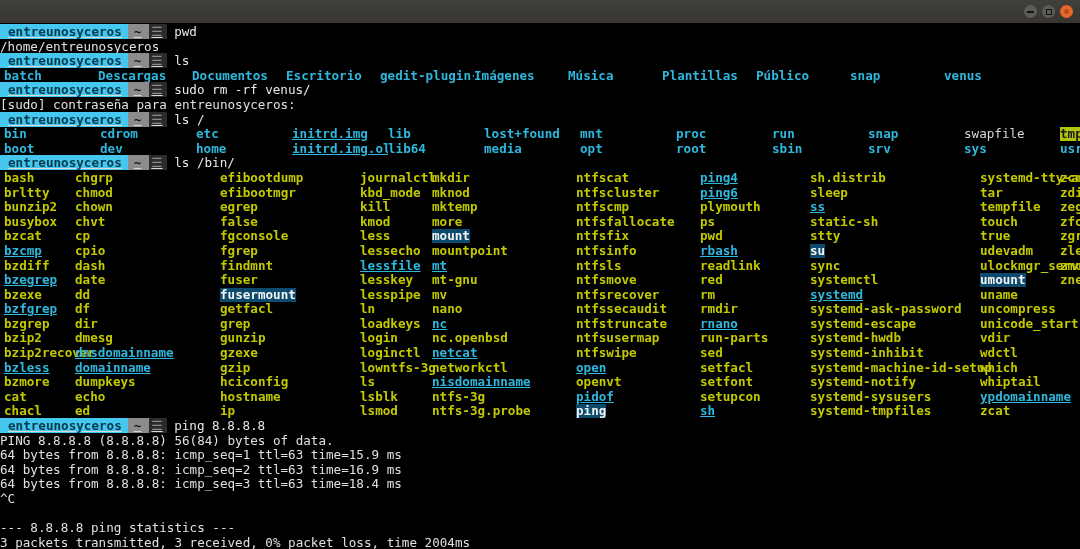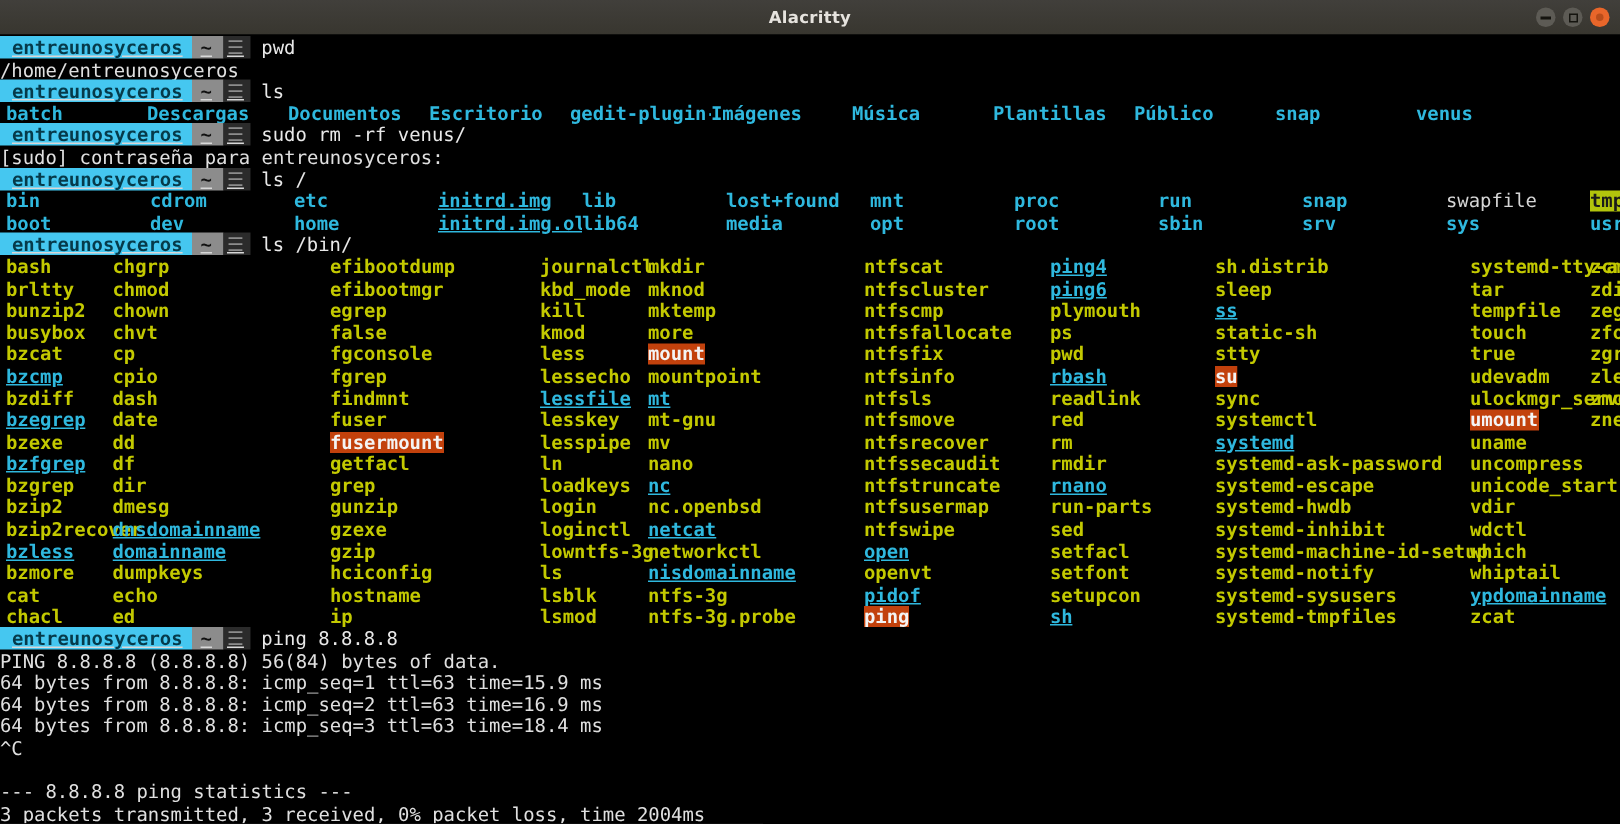--- a/index.html
+++ b/index.html
@@ -114,34 +114,33 @@
   }
   .cmd { color: #e8e8e8; }
 
   
   .c-dir    { color: #2fb8de; font-weight: bold; }
   .c-link   { color: #2fb8de; font-weight: bold; text-decoration: underline; }
   .c-exec   { color: #c3c900; font-weight: bold; }
   .c-file   { color: #d6d6d6; }
   .c-white  { color: #e0e0e0; }
   .c-sticky { background: #b2c40c; color: #1a1a1a; font-weight: bold; }
-  .c-setuid { background: #c2410c; color: #f4f4f4; font-weight: bold; }
+  .c-setuid { background: #0c4a6e; color: #f4f4f4; font-weight: bold; }
 
   
   .grid { display: block; }
   .grid .row { height: 14.6px; }
   .cell { display: inline-block; vertical-align: top; overflow: hidden; }
 </style>
 </head>
 <body>
 
 <div id="app">
 
   <div id="titlebar">
-    <span class="title">Alacritty</span>
     <span id="wincontrols">
       <span class="wbtn min"></span>
       <span class="wbtn max"></span>
       <span class="wbtn close"></span>
     </span>
   </div>
 
   <div id="term"><div class="line"><span class="prompt"><span class="pl-user">entreunosyceros</span><span class="pl-path">~</span><span class="pl-tail">☰</span></span><span class="cmd"> pwd</span></div><div class="line c-white">/home/entreunosyceros</div><div class="line"><span class="prompt"><span class="pl-user">entreunosyceros</span><span class="pl-path">~</span><span class="pl-tail">☰</span></span><span class="cmd"> ls</span></div><div class="grid"><div class="row"><span class="cell" style="width: 85px; margin-left: 4px; padding-right: 9px;"><span class="c-dir">batch</span></span><span class="cell" style="width: 85px; padding-right: 9px;"><span class="c-dir">Descargas</span></span><span class="cell" style="width: 85px; padding-right: 9px;"><span class="c-dir">Documentos</span></span><span class="cell" style="width: 85px; padding-right: 9px;"><span class="c-dir">Escritorio</span></span><span class="cell" style="width: 85px; padding-right: 9px;"><span class="c-dir">gedit-plugin-markdown_preview</span></span><span class="cell" style="width: 85px; padding-right: 9px;"><span class="c-dir">Imágenes</span></span><span class="cell" style="width: 85px; padding-right: 9px;"><span class="c-dir">Música</span></span><span class="cell" style="width: 85px; padding-right: 9px;"><span class="c-dir">Plantillas</span></span><span class="cell" style="width: 85px; padding-right: 9px;"><span class="c-dir">Público</span></span><span class="cell" style="width: 85px; padding-right: 9px;"><span class="c-dir">snap</span></span><span class="cell" style="width: 85px; padding-right: 9px;"><span class="c-dir">venus</span></span></div></div><div class="line"><span class="prompt"><span class="pl-user">entreunosyceros</span><span class="pl-path">~</span><span class="pl-tail">☰</span></span><span class="cmd"> sudo rm -rf venus/</span></div><div class="line c-white">[sudo] contraseña para entreunosyceros:</div><div class="line"><span class="prompt"><span class="pl-user">entreunosyceros</span><span class="pl-path">~</span><span class="pl-tail">☰</span></span><span class="cmd"> ls /</span></div><div class="grid"><div class="row"><span class="cell" style="width: 87px; margin-left: 4px; padding-right: 9px;"><span class="c-dir">bin</span></span><span class="cell" style="width: 87px; padding-right: 9px;"><span class="c-dir">cdrom</span></span><span class="cell" style="width: 87px; padding-right: 9px;"><span class="c-dir">etc</span></span><span class="cell" style="width: 87px; padding-right: 9px;"><span class="c-link">initrd.img</span></span><span class="cell" style="width: 87px; padding-right: 9px;"><span class="c-dir">lib</span></span><span class="cell" style="width: 87px; padding-right: 9px;"><span class="c-dir">lost+found</span></span><span class="cell" style="width: 87px; padding-right: 9px;"><span class="c-dir">mnt</span></span><span class="cell" style="width: 87px; padding-right: 9px;"><span class="c-dir">proc</span></span><span class="cell" style="width: 87px; padding-right: 9px;"><span class="c-dir">run</span></span><span class="cell" style="width: 87px; padding-right: 9px;"><span class="c-dir">snap</span></span><span class="cell" style="width: 87px; padding-right: 9px;"><span class="c-file">swapfile</span></span><span class="cell" style="width: 87px; padding-right: 9px;"><span class="c-sticky">tmp</span></span></div><div class="row"><span class="cell" style="width: 87px; margin-left: 4px; padding-right: 9px;"><span class="c-dir">boot</span></span><span class="cell" style="width: 87px; padding-right: 9px;"><span class="c-dir">dev</span></span><span class="cell" style="width: 87px; padding-right: 9px;"><span class="c-dir">home</span></span><span class="cell" style="width: 87px; padding-right: 9px;"><span class="c-link">initrd.img.old</span></span><span class="cell" style="width: 87px; padding-right: 9px;"><span class="c-dir">lib64</span></span><span class="cell" style="width: 87px; padding-right: 9px;"><span class="c-dir">media</span></span><span class="cell" style="width: 87px; padding-right: 9px;"><span class="c-dir">opt</span></span><span class="cell" style="width: 87px; padding-right: 9px;"><span class="c-dir">root</span></span><span class="cell" style="width: 87px; padding-right: 9px;"><span class="c-dir">sbin</span></span><span class="cell" style="width: 87px; padding-right: 9px;"><span class="c-dir">srv</span></span><span class="cell" style="width: 87px; padding-right: 9px;"><span class="c-dir">sys</span></span><span class="cell" style="width: 87px; padding-right: 9px;"><span class="c-dir">usr</span></span></div></div><div class="line"><span class="prompt"><span class="pl-user">entreunosyceros</span><span class="pl-path">~</span><span class="pl-tail">☰</span></span><span class="cmd"> ls /bin/</span></div><div class="grid"><div class="row" style="position: relative; height: 14.6px;"><span class="cell" style="position: absolute; margin-left: 0px; margin-right: 0px; width: auto; left: 4px; top: 0px;"><span class="c-exec">bash</span></span><span class="cell" style="position: absolute; margin-left: 0px; margin-right: 0px; width: auto; left: 75px; top: 0px;"><span class="c-exec">chgrp</span></span><span class="cell" style="position: absolute; margin-left: 0px; margin-right: 0px; width: auto; left: 220px; top: 0px;"><span class="c-exec">efibootdump</span></span><span class="cell" style="position: absolute; margin-left: 0px; margin-right: 0px; width: auto; left: 360px; top: 0px;"><span class="c-exec">journalctl</span></span><span class="cell" style="position: absolute; margin-left: 0px; margin-right: 0px; width: auto; left: 432px; top: 0px;"><span class="c-exec">mkdir</span></span><span class="cell" style="position: absolute; margin-left: 0px; margin-right: 0px; width: auto; left: 576px; top: 0px;"><span class="c-exec">ntfscat</span></span><span class="cell" style="position: absolute; margin-left: 0px; margin-right: 0px; width: auto; left: 700px; top: 0px;"><span class="c-link">ping4</span></span><span class="cell" style="position: absolute; margin-left: 0px; margin-right: 0px; width: auto; left: 810px; top: 0px;"><span class="c-exec">sh.distrib</span></span><span class="cell" style="position: absolute; margin-left: 0px; margin-right: 0px; width: auto; left: 980px; top: 0px;"><span class="c-exec">systemd-tty-ask-password-agent</span></span><span class="cell" style="position: absolute; margin-left: 0px; margin-right: 0px; width: auto; left: 1060px; top: 0px;"><span class="c-exec">zcmp</span></span></div><div class="row" style="position: relative; height: 14.6px;"><span class="cell" style="position: absolute; margin-left: 0px; margin-right: 0px; width: auto; left: 4px; top: 0px;"><span class="c-exec">brltty</span></span><span class="cell" style="position: absolute; margin-left: 0px; margin-right: 0px; width: auto; left: 75px; top: 0px;"><span class="c-exec">chmod</span></span><span class="cell" style="position: absolute; margin-left: 0px; margin-right: 0px; width: auto; left: 220px; top: 0px;"><span class="c-exec">efibootmgr</span></span><span class="cell" style="position: absolute; margin-left: 0px; margin-right: 0px; width: auto; left: 360px; top: 0px;"><span class="c-exec">kbd_mode</span></span><span class="cell" style="position: absolute; margin-left: 0px; margin-right: 0px; width: auto; left: 432px; top: 0px;"><span class="c-exec">mknod</span></span><span class="cell" style="position: absolute; margin-left: 0px; margin-right: 0px; width: auto; left: 576px; top: 0px;"><span class="c-exec">ntfscluster</span></span><span class="cell" style="position: absolute; margin-left: 0px; margin-right: 0px; width: auto; left: 700px; top: 0px;"><span class="c-link">ping6</span></span><span class="cell" style="position: absolute; margin-left: 0px; margin-right: 0px; width: auto; left: 810px; top: 0px;"><span class="c-exec">sleep</span></span><span class="cell" style="position: absolute; margin-left: 0px; margin-right: 0px; width: auto; left: 980px; top: 0px;"><span class="c-exec">tar</span></span><span class="cell" style="position: absolute; margin-left: 0px; margin-right: 0px; width: auto; left: 1060px; top: 0px;"><span class="c-exec">zdiff</span></span></div><div class="row" style="position: relative; height: 14.6px;"><span class="cell" style="position: absolute; margin-left: 0px; margin-right: 0px; width: auto; left: 4px; top: 0px;"><span class="c-exec">bunzip2</span></span><span class="cell" style="position: absolute; margin-left: 0px; margin-right: 0px; width: auto; left: 75px; top: 0px;"><span class="c-exec">chown</span></span><span class="cell" style="position: absolute; margin-left: 0px; margin-right: 0px; width: auto; left: 220px; top: 0px;"><span class="c-exec">egrep</span></span><span class="cell" style="position: absolute; margin-left: 0px; margin-right: 0px; width: auto; left: 360px; top: 0px;"><span class="c-exec">kill</span></span><span class="cell" style="position: absolute; margin-left: 0px; margin-right: 0px; width: auto; left: 432px; top: 0px;"><span class="c-exec">mktemp</span></span><span class="cell" style="position: absolute; margin-left: 0px; margin-right: 0px; width: auto; left: 576px; top: 0px;"><span class="c-exec">ntfscmp</span></span><span class="cell" style="position: absolute; margin-left: 0px; margin-right: 0px; width: auto; left: 700px; top: 0px;"><span class="c-exec">plymouth</span></span><span class="cell" style="position: absolute; margin-left: 0px; margin-right: 0px; width: auto; left: 810px; top: 0px;"><span class="c-link">ss</span></span><span class="cell" style="position: absolute; margin-left: 0px; margin-right: 0px; width: auto; left: 980px; top: 0px;"><span class="c-exec">tempfile</span></span><span class="cell" style="position: absolute; margin-left: 0px; margin-right: 0px; width: auto; left: 1060px; top: 0px;"><span class="c-exec">zegrep</span></span></div><div class="row" style="position: relative; height: 14.6px;"><span class="cell" style="position: absolute; margin-left: 0px; margin-right: 0px; width: auto; left: 4px; top: 0px;"><span class="c-exec">busybox</span></span><span class="cell" style="position: absolute; margin-left: 0px; margin-right: 0px; width: auto; left: 75px; top: 0px;"><span class="c-exec">chvt</span></span><span class="cell" style="position: absolute; margin-left: 0px; margin-right: 0px; width: auto; left: 220px; top: 0px;"><span class="c-exec">false</span></span><span class="cell" style="position: absolute; margin-left: 0px; margin-right: 0px; width: auto; left: 360px; top: 0px;"><span class="c-exec">kmod</span></span><span class="cell" style="position: absolute; margin-left: 0px; margin-right: 0px; width: auto; left: 432px; top: 0px;"><span class="c-exec">more</span></span><span class="cell" style="position: absolute; margin-left: 0px; margin-right: 0px; width: auto; left: 576px; top: 0px;"><span class="c-exec">ntfsfallocate</span></span><span class="cell" style="position: absolute; margin-left: 0px; margin-right: 0px; width: auto; left: 700px; top: 0px;"><span class="c-exec">ps</span></span><span class="cell" style="position: absolute; margin-left: 0px; margin-right: 0px; width: auto; left: 810px; top: 0px;"><span class="c-exec">static-sh</span></span><span class="cell" style="position: absolute; margin-left: 0px; margin-right: 0px; width: auto; left: 980px; top: 0px;"><span class="c-exec">touch</span></span><span class="cell" style="position: absolute; margin-left: 0px; margin-right: 0px; width: auto; left: 1060px; top: 0px;"><span class="c-exec">zforce</span></span></div><div class="row" style="position: relative; height: 14.6px;"><span class="cell" style="position: absolute; margin-left: 0px; margin-right: 0px; width: auto; left: 4px; top: 0px;"><span class="c-exec">bzcat</span></span><span class="cell" style="position: absolute; margin-left: 0px; margin-right: 0px; width: auto; left: 75px; top: 0px;"><span class="c-exec">cp</span></span><span class="cell" style="position: absolute; margin-left: 0px; margin-right: 0px; width: auto; left: 220px; top: 0px;"><span class="c-exec">fgconsole</span></span><span class="cell" style="position: absolute; margin-left: 0px; margin-right: 0px; width: auto; left: 360px; top: 0px;"><span class="c-exec">less</span></span><span class="cell" style="position: absolute; margin-left: 0px; margin-right: 0px; width: auto; left: 432px; top: 0px;"><span class="c-setuid">mount</span></span><span class="cell" style="position: absolute; margin-left: 0px; margin-right: 0px; width: auto; left: 576px; top: 0px;"><span class="c-exec">ntfsfix</span></span><span class="cell" style="position: absolute; margin-left: 0px; margin-right: 0px; width: auto; left: 700px; top: 0px;"><span class="c-exec">pwd</span></span><span class="cell" style="position: absolute; margin-left: 0px; margin-right: 0px; width: auto; left: 810px; top: 0px;"><span class="c-exec">stty</span></span><span class="cell" style="position: absolute; margin-left: 0px; margin-right: 0px; width: auto; left: 980px; top: 0px;"><span class="c-exec">true</span></span><span class="cell" style="position: absolute; margin-left: 0px; margin-right: 0px; width: auto; left: 1060px; top: 0px;"><span class="c-exec">zgrep</span></span></div><div class="row" style="position: relative; height: 14.6px;"><span class="cell" style="position: absolute; margin-left: 0px; margin-right: 0px; width: auto; left: 4px; top: 0px;"><span class="c-link">bzcmp</span></span><span class="cell" style="position: absolute; margin-left: 0px; margin-right: 0px; width: auto; left: 75px; top: 0px;"><span class="c-exec">cpio</span></span><span class="cell" style="position: absolute; margin-left: 0px; margin-right: 0px; width: auto; left: 220px; top: 0px;"><span class="c-exec">fgrep</span></span><span class="cell" style="position: absolute; margin-left: 0px; margin-right: 0px; width: auto; left: 360px; top: 0px;"><span class="c-exec">lessecho</span></span><span class="cell" style="position: absolute; margin-left: 0px; margin-right: 0px; width: auto; left: 432px; top: 0px;"><span class="c-exec">mountpoint</span></span><span class="cell" style="position: absolute; margin-left: 0px; margin-right: 0px; width: auto; left: 576px; top: 0px;"><span class="c-exec">ntfsinfo</span></span><span class="cell" style="position: absolute; margin-left: 0px; margin-right: 0px; width: auto; left: 700px; top: 0px;"><span class="c-link">rbash</span></span><span class="cell" style="position: absolute; margin-left: 0px; margin-right: 0px; width: auto; left: 810px; top: 0px;"><span class="c-setuid">su</span></span><span class="cell" style="position: absolute; margin-left: 0px; margin-right: 0px; width: auto; left: 980px; top: 0px;"><span class="c-exec">udevadm</span></span><span class="cell" style="position: absolute; margin-left: 0px; margin-right: 0px; width: auto; left: 1060px; top: 0px;"><span class="c-exec">zless</span></span></div><div class="row" style="position: relative; height: 14.6px;"><span class="cell" style="position: absolute; margin-left: 0px; margin-right: 0px; width: auto; left: 4px; top: 0px;"><span class="c-exec">bzdiff</span></span><span class="cell" style="position: absolute; margin-left: 0px; margin-right: 0px; width: auto; left: 75px; top: 0px;"><span class="c-exec">dash</span></span><span class="cell" style="position: absolute; margin-left: 0px; margin-right: 0px; width: auto; left: 220px; top: 0px;"><span class="c-exec">findmnt</span></span><span class="cell" style="position: absolute; margin-left: 0px; margin-right: 0px; width: auto; left: 360px; top: 0px;"><span class="c-link">lessfile</span></span><span class="cell" style="position: absolute; margin-left: 0px; margin-right: 0px; width: auto; left: 432px; top: 0px;"><span class="c-link">mt</span></span><span class="cell" style="position: absolute; margin-left: 0px; margin-right: 0px; width: auto; left: 576px; top: 0px;"><span class="c-exec">ntfsls</span></span><span class="cell" style="position: absolute; margin-left: 0px; margin-right: 0px; width: auto; left: 700px; top: 0px;"><span class="c-exec">readlink</span></span><span class="cell" style="position: absolute; margin-left: 0px; margin-right: 0px; width: auto; left: 810px; top: 0px;"><span class="c-exec">sync</span></span><span class="cell" style="position: absolute; margin-left: 0px; margin-right: 0px; width: auto; left: 980px; top: 0px;"><span class="c-exec">ulockmgr_server</span></span><span class="cell" style="position: absolute; margin-left: 0px; margin-right: 0px; width: auto; left: 1060px; top: 0px;"><span class="c-exec">zmore</span></span></div><div class="row" style="position: relative; height: 14.6px;"><span class="cell" style="position: absolute; margin-left: 0px; margin-right: 0px; width: auto; left: 4px; top: 0px;"><span class="c-link">bzegrep</span></span><span class="cell" style="position: absolute; margin-left: 0px; margin-right: 0px; width: auto; left: 75px; top: 0px;"><span class="c-exec">date</span></span><span class="cell" style="position: absolute; margin-left: 0px; margin-right: 0px; width: auto; left: 220px; top: 0px;"><span class="c-exec">fuser</span></span><span class="cell" style="position: absolute; margin-left: 0px; margin-right: 0px; width: auto; left: 360px; top: 0px;"><span class="c-exec">lesskey</span></span><span class="cell" style="position: absolute; margin-left: 0px; margin-right: 0px; width: auto; left: 432px; top: 0px;"><span class="c-exec">mt-gnu</span></span><span class="cell" style="position: absolute; margin-left: 0px; margin-right: 0px; width: auto; left: 576px; top: 0px;"><span class="c-exec">ntfsmove</span></span><span class="cell" style="position: absolute; margin-left: 0px; margin-right: 0px; width: auto; left: 700px; top: 0px;"><span class="c-exec">red</span></span><span class="cell" style="position: absolute; margin-left: 0px; margin-right: 0px; width: auto; left: 810px; top: 0px;"><span class="c-exec">systemctl</span></span><span class="cell" style="position: absolute; margin-left: 0px; margin-right: 0px; width: auto; left: 980px; top: 0px;"><span class="c-setuid">umount</span></span><span class="cell" style="position: absolute; margin-left: 0px; margin-right: 0px; width: auto; left: 1060px; top: 0px;"><span class="c-exec">znew</span></span></div><div class="row" style="position: relative; height: 14.6px;"><span class="cell" style="position: absolute; margin-left: 0px; margin-right: 0px; width: auto; left: 4px; top: 0px;"><span class="c-exec">bzexe</span></span><span class="cell" style="position: absolute; margin-left: 0px; margin-right: 0px; width: auto; left: 75px; top: 0px;"><span class="c-exec">dd</span></span><span class="cell" style="position: absolute; margin-left: 0px; margin-right: 0px; width: auto; left: 220px; top: 0px;"><span class="c-setuid">fusermount</span></span><span class="cell" style="position: absolute; margin-left: 0px; margin-right: 0px; width: auto; left: 360px; top: 0px;"><span class="c-exec">lesspipe</span></span><span class="cell" style="position: absolute; margin-left: 0px; margin-right: 0px; width: auto; left: 432px; top: 0px;"><span class="c-exec">mv</span></span><span class="cell" style="position: absolute; margin-left: 0px; margin-right: 0px; width: auto; left: 576px; top: 0px;"><span class="c-exec">ntfsrecover</span></span><span class="cell" style="position: absolute; margin-left: 0px; margin-right: 0px; width: auto; left: 700px; top: 0px;"><span class="c-exec">rm</span></span><span class="cell" style="position: absolute; margin-left: 0px; margin-right: 0px; width: auto; left: 810px; top: 0px;"><span class="c-link">systemd</span></span><span class="cell" style="position: absolute; margin-left: 0px; margin-right: 0px; width: auto; left: 980px; top: 0px;"><span class="c-exec">uname</span></span></div><div class="row" style="position: relative; height: 14.6px;"><span class="cell" style="position: absolute; margin-left: 0px; margin-right: 0px; width: auto; left: 4px; top: 0px;"><span class="c-link">bzfgrep</span></span><span class="cell" style="position: absolute; margin-left: 0px; margin-right: 0px; width: auto; left: 75px; top: 0px;"><span class="c-exec">df</span></span><span class="cell" style="position: absolute; margin-left: 0px; margin-right: 0px; width: auto; left: 220px; top: 0px;"><span class="c-exec">getfacl</span></span><span class="cell" style="position: absolute; margin-left: 0px; margin-right: 0px; width: auto; left: 360px; top: 0px;"><span class="c-exec">ln</span></span><span class="cell" style="position: absolute; margin-left: 0px; margin-right: 0px; width: auto; left: 432px; top: 0px;"><span class="c-exec">nano</span></span><span class="cell" style="position: absolute; margin-left: 0px; margin-right: 0px; width: auto; left: 576px; top: 0px;"><span class="c-exec">ntfssecaudit</span></span><span class="cell" style="position: absolute; margin-left: 0px; margin-right: 0px; width: auto; left: 700px; top: 0px;"><span class="c-exec">rmdir</span></span><span class="cell" style="position: absolute; margin-left: 0px; margin-right: 0px; width: auto; left: 810px; top: 0px;"><span class="c-exec">systemd-ask-password</span></span><span class="cell" style="position: absolute; margin-left: 0px; margin-right: 0px; width: auto; left: 980px; top: 0px;"><span class="c-exec">uncompress</span></span></div><div class="row" style="position: relative; height: 14.6px;"><span class="cell" style="position: absolute; margin-left: 0px; margin-right: 0px; width: auto; left: 4px; top: 0px;"><span class="c-exec">bzgrep</span></span><span class="cell" style="position: absolute; margin-left: 0px; margin-right: 0px; width: auto; left: 75px; top: 0px;"><span class="c-exec">dir</span></span><span class="cell" style="position: absolute; margin-left: 0px; margin-right: 0px; width: auto; left: 220px; top: 0px;"><span class="c-exec">grep</span></span><span class="cell" style="position: absolute; margin-left: 0px; margin-right: 0px; width: auto; left: 360px; top: 0px;"><span class="c-exec">loadkeys</span></span><span class="cell" style="position: absolute; margin-left: 0px; margin-right: 0px; width: auto; left: 432px; top: 0px;"><span class="c-link">nc</span></span><span class="cell" style="position: absolute; margin-left: 0px; margin-right: 0px; width: auto; left: 576px; top: 0px;"><span class="c-exec">ntfstruncate</span></span><span class="cell" style="position: absolute; margin-left: 0px; margin-right: 0px; width: auto; left: 700px; top: 0px;"><span class="c-link">rnano</span></span><span class="cell" style="position: absolute; margin-left: 0px; margin-right: 0px; width: auto; left: 810px; top: 0px;"><span class="c-exec">systemd-escape</span></span><span class="cell" style="position: absolute; margin-left: 0px; margin-right: 0px; width: auto; left: 980px; top: 0px;"><span class="c-exec">unicode_start</span></span></div><div class="row" style="position: relative; height: 14.6px;"><span class="cell" style="position: absolute; margin-left: 0px; margin-right: 0px; width: auto; left: 4px; top: 0px;"><span class="c-exec">bzip2</span></span><span class="cell" style="position: absolute; margin-left: 0px; margin-right: 0px; width: auto; left: 75px; top: 0px;"><span class="c-exec">dmesg</span></span><span class="cell" style="position: absolute; margin-left: 0px; margin-right: 0px; width: auto; left: 220px; top: 0px;"><span class="c-exec">gunzip</span></span><span class="cell" style="position: absolute; margin-left: 0px; margin-right: 0px; width: auto; left: 360px; top: 0px;"><span class="c-exec">login</span></span><span class="cell" style="position: absolute; margin-left: 0px; margin-right: 0px; width: auto; left: 432px; top: 0px;"><span class="c-exec">nc.openbsd</span></span><span class="cell" style="position: absolute; margin-left: 0px; margin-right: 0px; width: auto; left: 576px; top: 0px;"><span class="c-exec">ntfsusermap</span></span><span class="cell" style="position: absolute; margin-left: 0px; margin-right: 0px; width: auto; left: 700px; top: 0px;"><span class="c-exec">run-parts</span></span><span class="cell" style="position: absolute; margin-left: 0px; margin-right: 0px; width: auto; left: 810px; top: 0px;"><span class="c-exec">systemd-hwdb</span></span><span class="cell" style="position: absolute; margin-left: 0px; margin-right: 0px; width: auto; left: 980px; top: 0px;"><span class="c-exec">vdir</span></span></div><div class="row" style="position: relative; height: 14.6px;"><span class="cell" style="position: absolute; margin-left: 0px; margin-right: 0px; width: auto; left: 4px; top: 0px;"><span class="c-exec">bzip2recover</span></span><span class="cell" style="position: absolute; margin-left: 0px; margin-right: 0px; width: auto; left: 75px; top: 0px;"><span class="c-link">dnsdomainname</span></span><span class="cell" style="position: absolute; margin-left: 0px; margin-right: 0px; width: auto; left: 220px; top: 0px;"><span class="c-exec">gzexe</span></span><span class="cell" style="position: absolute; margin-left: 0px; margin-right: 0px; width: auto; left: 360px; top: 0px;"><span class="c-exec">loginctl</span></span><span class="cell" style="position: absolute; margin-left: 0px; margin-right: 0px; width: auto; left: 432px; top: 0px;"><span class="c-link">netcat</span></span><span class="cell" style="position: absolute; margin-left: 0px; margin-right: 0px; width: auto; left: 576px; top: 0px;"><span class="c-exec">ntfswipe</span></span><span class="cell" style="position: absolute; margin-left: 0px; margin-right: 0px; width: auto; left: 700px; top: 0px;"><span class="c-exec">sed</span></span><span class="cell" style="position: absolute; margin-left: 0px; margin-right: 0px; width: auto; left: 810px; top: 0px;"><span class="c-exec">systemd-inhibit</span></span><span class="cell" style="position: absolute; margin-left: 0px; margin-right: 0px; width: auto; left: 980px; top: 0px;"><span class="c-exec">wdctl</span></span></div><div class="row" style="position: relative; height: 14.6px;"><span class="cell" style="position: absolute; margin-left: 0px; margin-right: 0px; width: auto; left: 4px; top: 0px;"><span class="c-link">bzless</span></span><span class="cell" style="position: absolute; margin-left: 0px; margin-right: 0px; width: auto; left: 75px; top: 0px;"><span class="c-link">domainname</span></span><span class="cell" style="position: absolute; margin-left: 0px; margin-right: 0px; width: auto; left: 220px; top: 0px;"><span class="c-exec">gzip</span></span><span class="cell" style="position: absolute; margin-left: 0px; margin-right: 0px; width: auto; left: 360px; top: 0px;"><span class="c-exec">lowntfs-3g</span></span><span class="cell" style="position: absolute; margin-left: 0px; margin-right: 0px; width: auto; left: 432px; top: 0px;"><span class="c-exec">networkctl</span></span><span class="cell" style="position: absolute; margin-left: 0px; margin-right: 0px; width: auto; left: 576px; top: 0px;"><span class="c-link">open</span></span><span class="cell" style="position: absolute; margin-left: 0px; margin-right: 0px; width: auto; left: 700px; top: 0px;"><span class="c-exec">setfacl</span></span><span class="cell" style="position: absolute; margin-left: 0px; margin-right: 0px; width: auto; left: 810px; top: 0px;"><span class="c-exec">systemd-machine-id-setup</span></span><span class="cell" style="position: absolute; margin-left: 0px; margin-right: 0px; width: auto; left: 980px; top: 0px;"><span class="c-exec">which</span></span></div><div class="row" style="position: relative; height: 14.6px;"><span class="cell" style="position: absolute; margin-left: 0px; margin-right: 0px; width: auto; left: 4px; top: 0px;"><span class="c-exec">bzmore</span></span><span class="cell" style="position: absolute; margin-left: 0px; margin-right: 0px; width: auto; left: 75px; top: 0px;"><span class="c-exec">dumpkeys</span></span><span class="cell" style="position: absolute; margin-left: 0px; margin-right: 0px; width: auto; left: 220px; top: 0px;"><span class="c-exec">hciconfig</span></span><span class="cell" style="position: absolute; margin-left: 0px; margin-right: 0px; width: auto; left: 360px; top: 0px;"><span class="c-exec">ls</span></span><span class="cell" style="position: absolute; margin-left: 0px; margin-right: 0px; width: auto; left: 432px; top: 0px;"><span class="c-link">nisdomainname</span></span><span class="cell" style="position: absolute; margin-left: 0px; margin-right: 0px; width: auto; left: 576px; top: 0px;"><span class="c-exec">openvt</span></span><span class="cell" style="position: absolute; margin-left: 0px; margin-right: 0px; width: auto; left: 700px; top: 0px;"><span class="c-exec">setfont</span></span><span class="cell" style="position: absolute; margin-left: 0px; margin-right: 0px; width: auto; left: 810px; top: 0px;"><span class="c-exec">systemd-notify</span></span><span class="cell" style="position: absolute; margin-left: 0px; margin-right: 0px; width: auto; left: 980px; top: 0px;"><span class="c-exec">whiptail</span></span></div><div class="row" style="position: relative; height: 14.6px;"><span class="cell" style="position: absolute; margin-left: 0px; margin-right: 0px; width: auto; left: 4px; top: 0px;"><span class="c-exec">cat</span></span><span class="cell" style="position: absolute; margin-left: 0px; margin-right: 0px; width: auto; left: 75px; top: 0px;"><span class="c-exec">echo</span></span><span class="cell" style="position: absolute; margin-left: 0px; margin-right: 0px; width: auto; left: 220px; top: 0px;"><span class="c-exec">hostname</span></span><span class="cell" style="position: absolute; margin-left: 0px; margin-right: 0px; width: auto; left: 360px; top: 0px;"><span class="c-exec">lsblk</span></span><span class="cell" style="position: absolute; margin-left: 0px; margin-right: 0px; width: auto; left: 432px; top: 0px;"><span class="c-exec">ntfs-3g</span></span><span class="cell" style="position: absolute; margin-left: 0px; margin-right: 0px; width: auto; left: 576px; top: 0px;"><span class="c-link">pidof</span></span><span class="cell" style="position: absolute; margin-left: 0px; margin-right: 0px; width: auto; left: 700px; top: 0px;"><span class="c-exec">setupcon</span></span><span class="cell" style="position: absolute; margin-left: 0px; margin-right: 0px; width: auto; left: 810px; top: 0px;"><span class="c-exec">systemd-sysusers</span></span><span class="cell" style="position: absolute; margin-left: 0px; margin-right: 0px; width: auto; left: 980px; top: 0px;"><span class="c-link">ypdomainname</span></span></div><div class="row" style="position: relative; height: 14.6px;"><span class="cell" style="position: absolute; margin-left: 0px; margin-right: 0px; width: auto; left: 4px; top: 0px;"><span class="c-exec">chacl</span></span><span class="cell" style="position: absolute; margin-left: 0px; margin-right: 0px; width: auto; left: 75px; top: 0px;"><span class="c-exec">ed</span></span><span class="cell" style="position: absolute; margin-left: 0px; margin-right: 0px; width: auto; left: 220px; top: 0px;"><span class="c-exec">ip</span></span><span class="cell" style="position: absolute; margin-left: 0px; margin-right: 0px; width: auto; left: 360px; top: 0px;"><span class="c-exec">lsmod</span></span><span class="cell" style="position: absolute; margin-left: 0px; margin-right: 0px; width: auto; left: 432px; top: 0px;"><span class="c-exec">ntfs-3g.probe</span></span><span class="cell" style="position: absolute; margin-left: 0px; margin-right: 0px; width: auto; left: 576px; top: 0px;"><span class="c-setuid">ping</span></span><span class="cell" style="position: absolute; margin-left: 0px; margin-right: 0px; width: auto; left: 700px; top: 0px;"><span class="c-link">sh</span></span><span class="cell" style="position: absolute; margin-left: 0px; margin-right: 0px; width: auto; left: 810px; top: 0px;"><span class="c-exec">systemd-tmpfiles</span></span><span class="cell" style="position: absolute; margin-left: 0px; margin-right: 0px; width: auto; left: 980px; top: 0px;"><span class="c-exec">zcat</span></span></div></div><div class="line"><span class="prompt"><span class="pl-user">entreunosyceros</span><span class="pl-path">~</span><span class="pl-tail">☰</span></span><span class="cmd"> ping 8.8.8.8</span></div><div class="line c-white">PING 8.8.8.8 (8.8.8.8) 56(84) bytes of data.</div><div class="line c-white">64 bytes from 8.8.8.8: icmp_seq=1 ttl=63 time=15.9 ms</div><div class="line c-white">64 bytes from 8.8.8.8: icmp_seq=2 ttl=63 time=16.9 ms</div><div class="line c-white">64 bytes from 8.8.8.8: icmp_seq=3 ttl=63 time=18.4 ms</div><div class="line c-white">^C</div><div class="line c-white">&nbsp;</div><div class="line c-white">--- 8.8.8.8 ping statistics ---</div><div class="line c-white">3 packets transmitted, 3 received, 0% packet loss, time 2004ms</div></div>
 
 </div>

